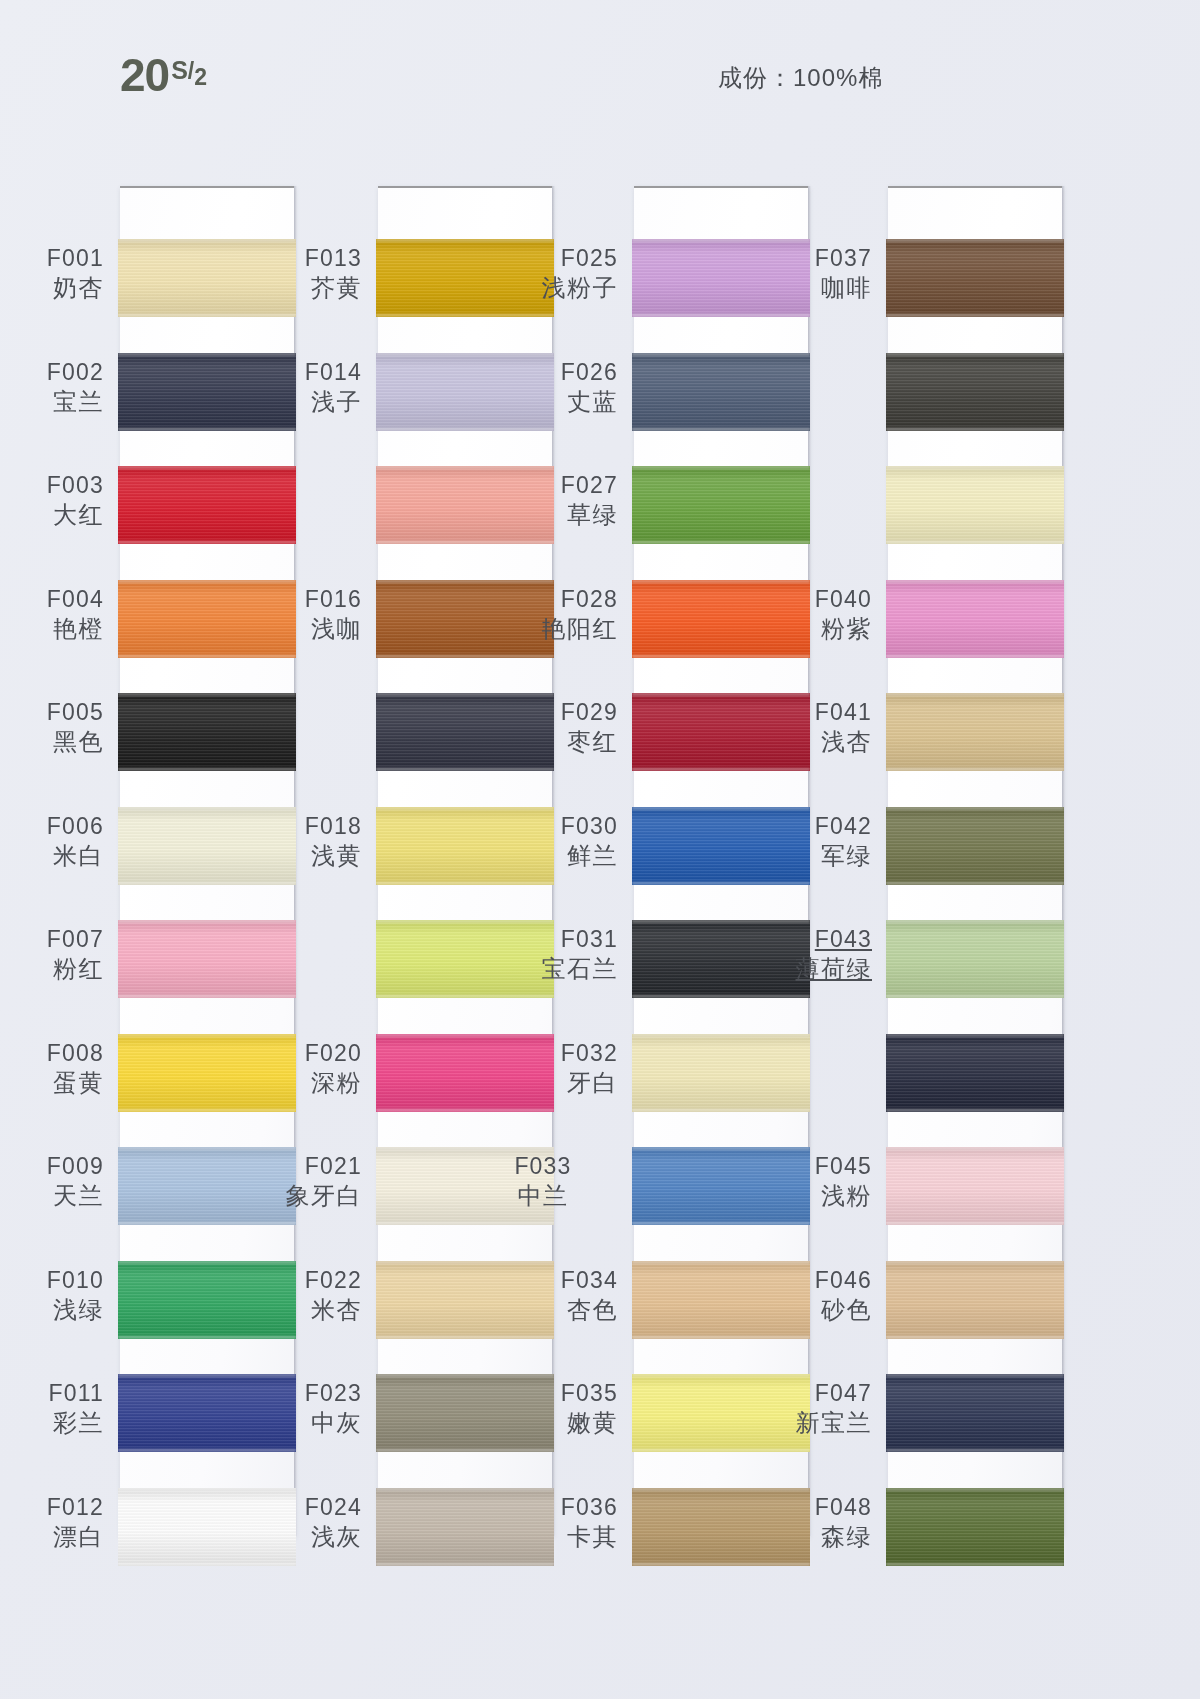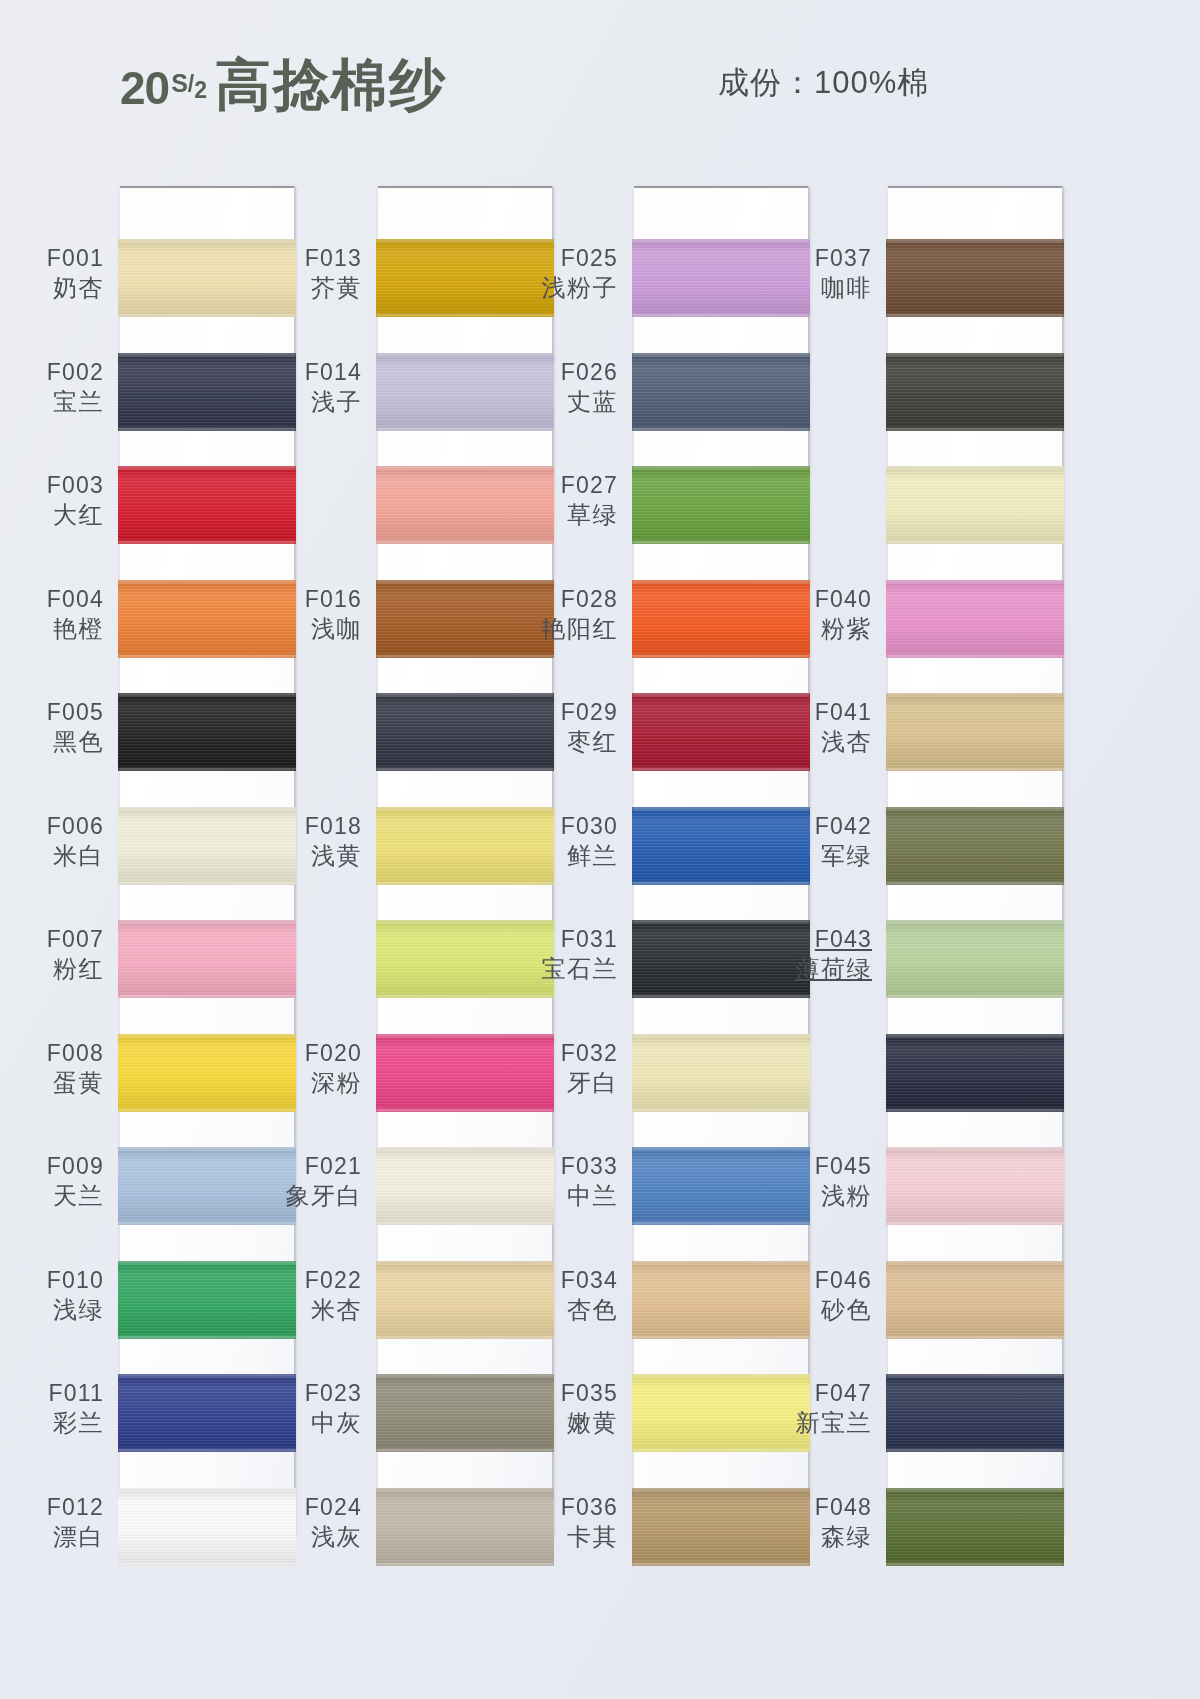--- a/index.html
+++ b/index.html
@@ -51,21 +51,21 @@
   .title .frac .sl { font-size: 23px; }
   .title .frac .den { font-size: 23px; position: relative; top: 6px; }
   .title .cn {
     font-size: 56px;
     font-weight: bold;
     letter-spacing: 2px;
   }
   .subtitle {
     position: absolute;
     left: 718px; top: 62px;
-    font-size: 31px;
+    font-size: 24px;
     color: #4a4d52;
     letter-spacing: 1px;
     white-space: nowrap;
   }
 
   
   .board {
     position: absolute;
     left: 0; top: 0;
     width: 1200px; height: 1699px;
@@ -174,21 +174,20 @@
 </style>
 </head>
 <body>
 
 <div class="header">
   <div class="title">
     <span class="count">20</span>
     <span class="frac">
       <span class="num">S</span><span class="sl">/</span><span class="den">2</span>
     </span>
-    <span class="cn">高捻棉纱</span>
   </div>
   <div class="subtitle">成份：100%棉</div>
 </div>
 
 <div class="board">
     <div class="column col-0">
       <div class="card-strip"></div>
       <div class="swatch" title="F001 奶杏" style="top: 53px; height: 78px;">
         <div class="yarn" style="background: rgb(240, 225, 174);">
           <div class="threads"></div>
@@ -568,21 +567,21 @@
         <span class="name">牙白</span>
       </div>
       <div class="swatch" title="F033 中兰" style="top: 961px; height: 78px;">
         <div class="yarn" style="background: rgb(74, 126, 192);">
           <div class="threads"></div>
           <div class="sheen"></div>
           <div class="edge-top"></div>
           <div class="edge-bot"></div>
         </div>
       </div>
-      <div class="label" style="left: -166px; top: 967px;">
+      <div class="label" style="left: -166px; top: 967px; text-align: center;">
         <span class="code">F033</span>
         <span class="name">中兰</span>
       </div>
       <div class="swatch" title="F034 杏色" style="top: 1074.5px; height: 78px;">
         <div class="yarn" style="background: rgb(226, 189, 142);">
           <div class="threads"></div>
           <div class="sheen"></div>
           <div class="edge-top"></div>
           <div class="edge-bot"></div>
         </div>

